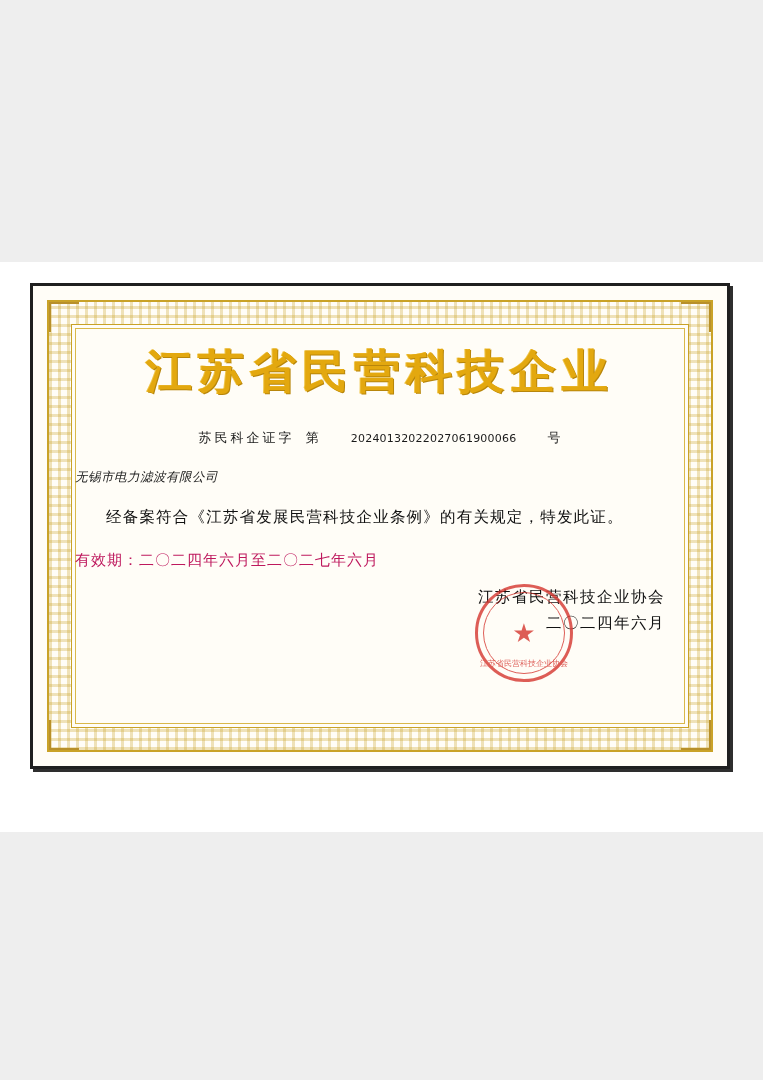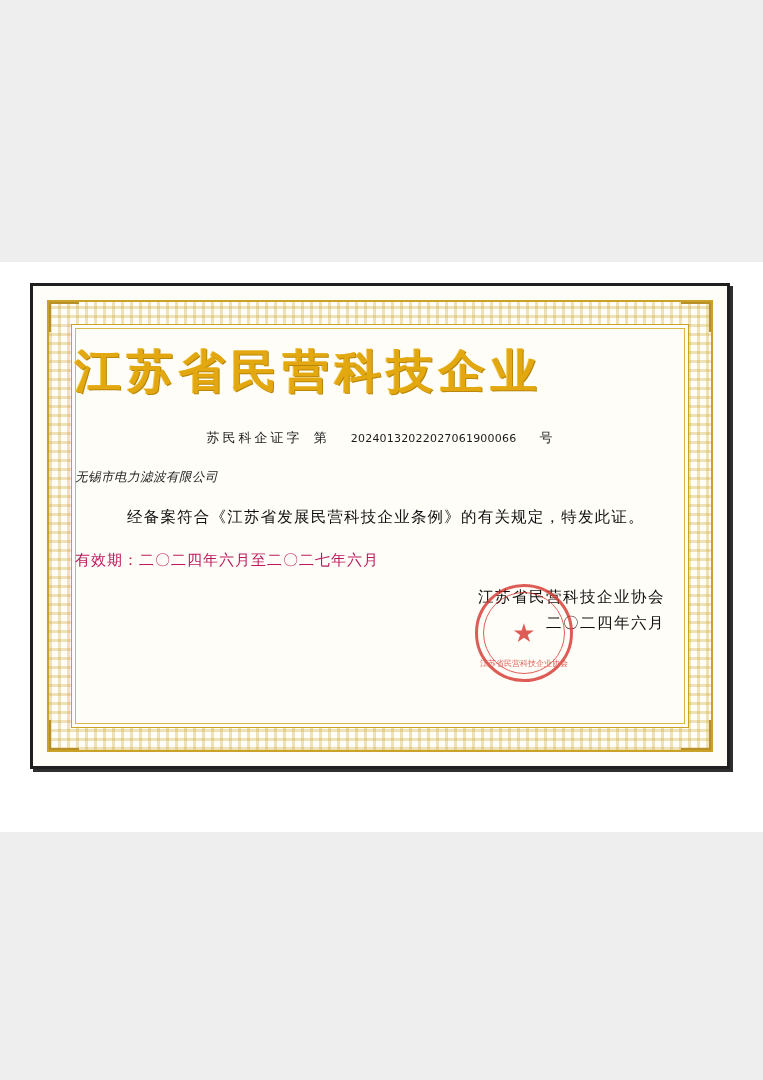--- a/index.html
+++ b/index.html
@@ -120,21 +120,21 @@
     position: absolute;
     left: 42px;
     top: 40px;
     right: 42px;
     bottom: 40px;
     box-sizing: border-box;
     font-family: "DejaVu Sans", "Liberation Sans", sans-serif;
   }
 
   .cert-title {
-    text-align: left;
+    text-align: center;
     font-size: 46px;
     line-height: 1.1;
     letter-spacing: 6px;
     font-weight: bold;
     color: #e3a80f;
     text-shadow:
       1px 1px 0 #b8860b,
       -1px 0 0 #f0c64a;
     margin-top: 20px;
     font-family: "DejaVu Sans", "Liberation Sans", sans-serif;
@@ -145,40 +145,39 @@
     text-align: center;
     font-size: 13px;
     color: #1a1a1a;
     letter-spacing: 1px;
   }
   .cert-number-row .lbl { letter-spacing: 3px; }
   .cert-number-row .di { margin: 0 6px; }
   .cert-number-row .num {
     font-size: 11px;
     letter-spacing: 0.2px;
-    margin: 0 12px;
+    margin: 0 20px;
   }
   .cert-number-row .hao { margin-left: 6px; }
 
   .company-line {
     margin-top: 22px;
     font-size: 12.5px;
     color: #1a1a1a;
     letter-spacing: 0.5px;
     font-style: italic;
   }
 
   .body-para {
     margin-top: 16px;
     font-size: 15.5px;
     line-height: 2.0;
     color: #111;
     letter-spacing: 1.2px;
     text-indent: 2em;
-    padding-left: 21px;
   }
 
   .validity {
     margin-top: 18px;
     font-size: 15px;
     color: #be185d;
     letter-spacing: 1px;
   }
 
   .signature {

